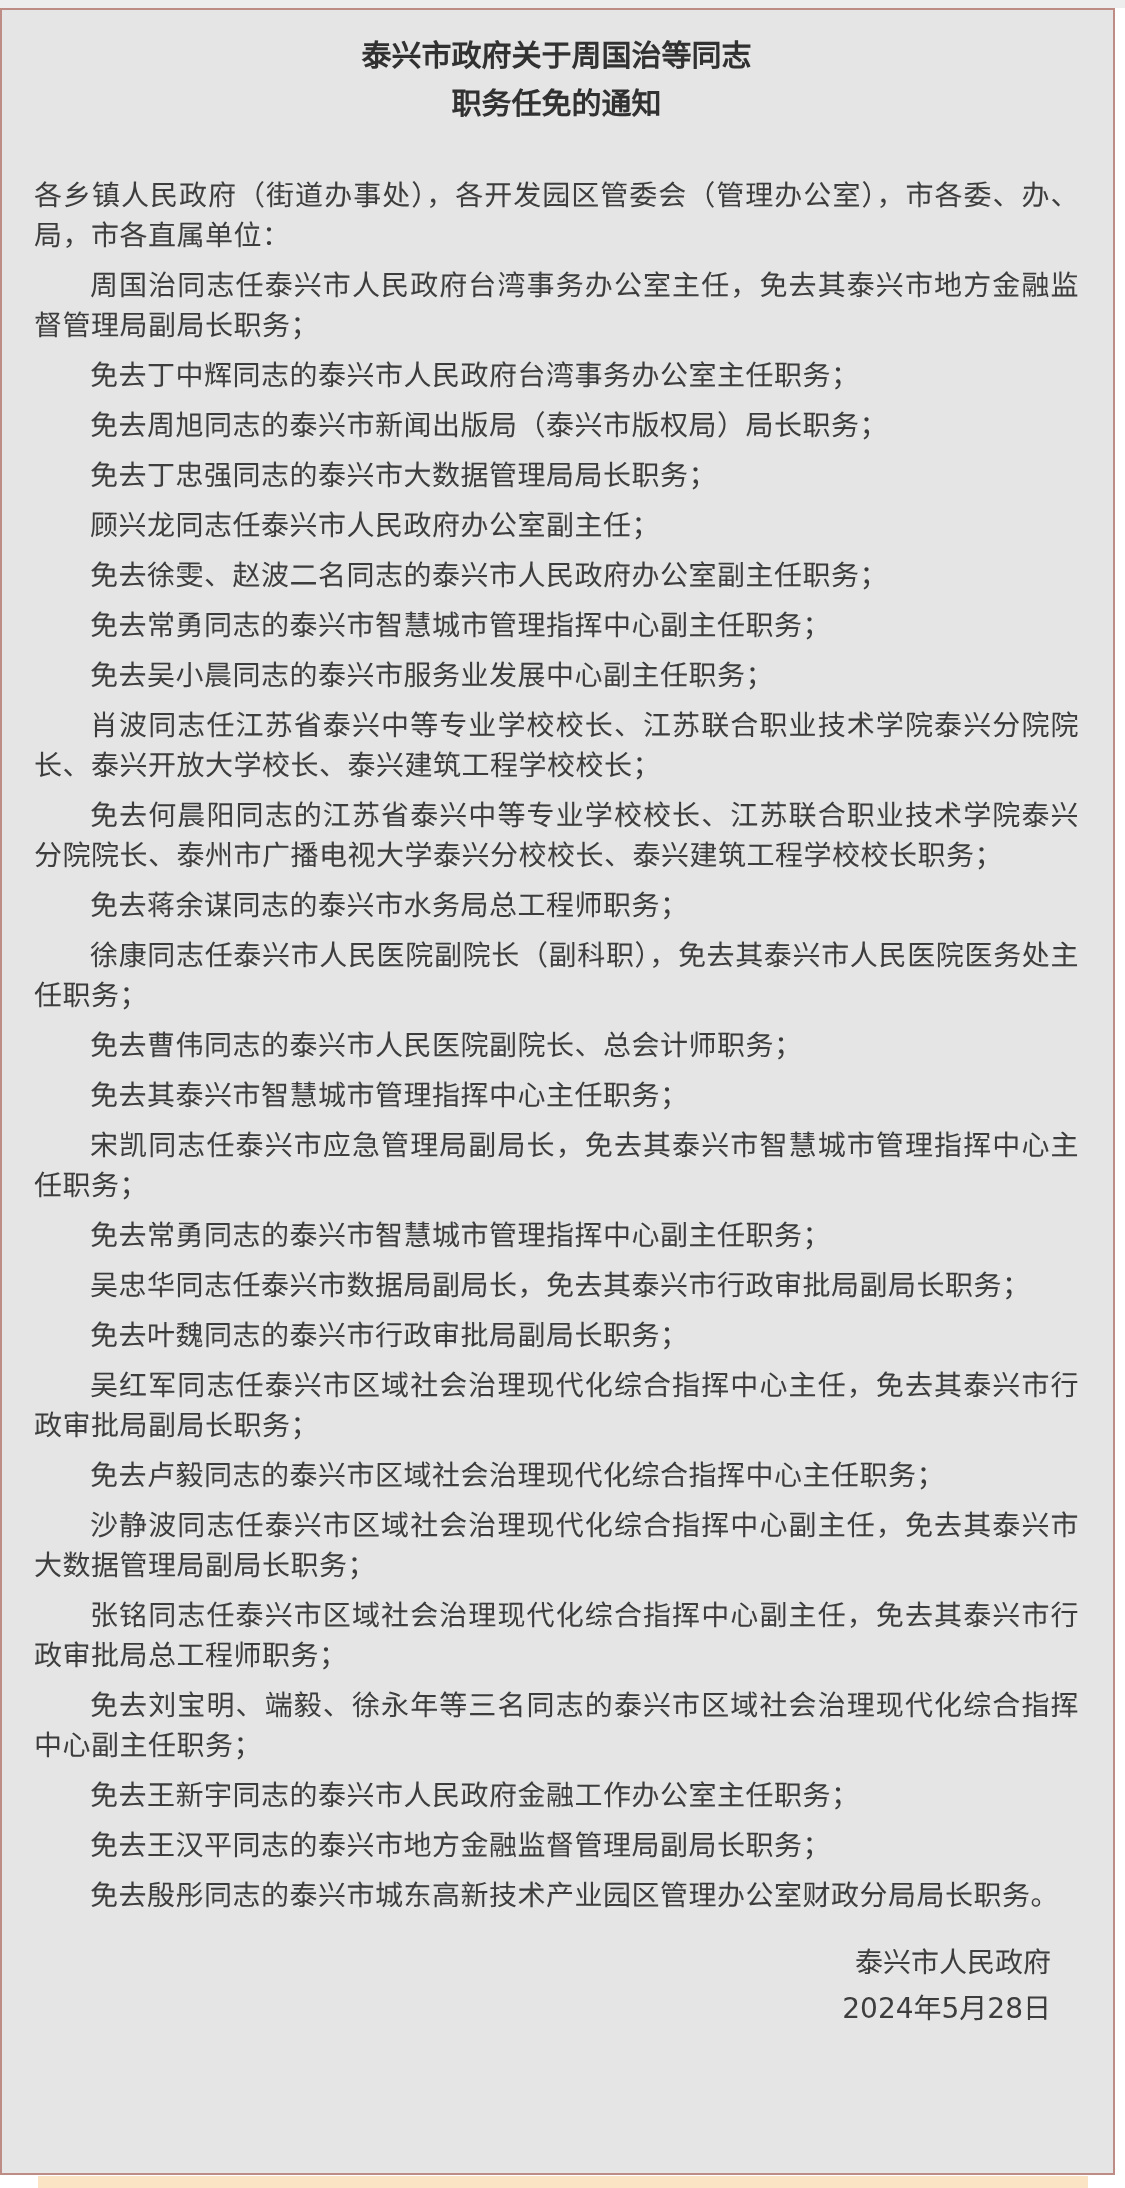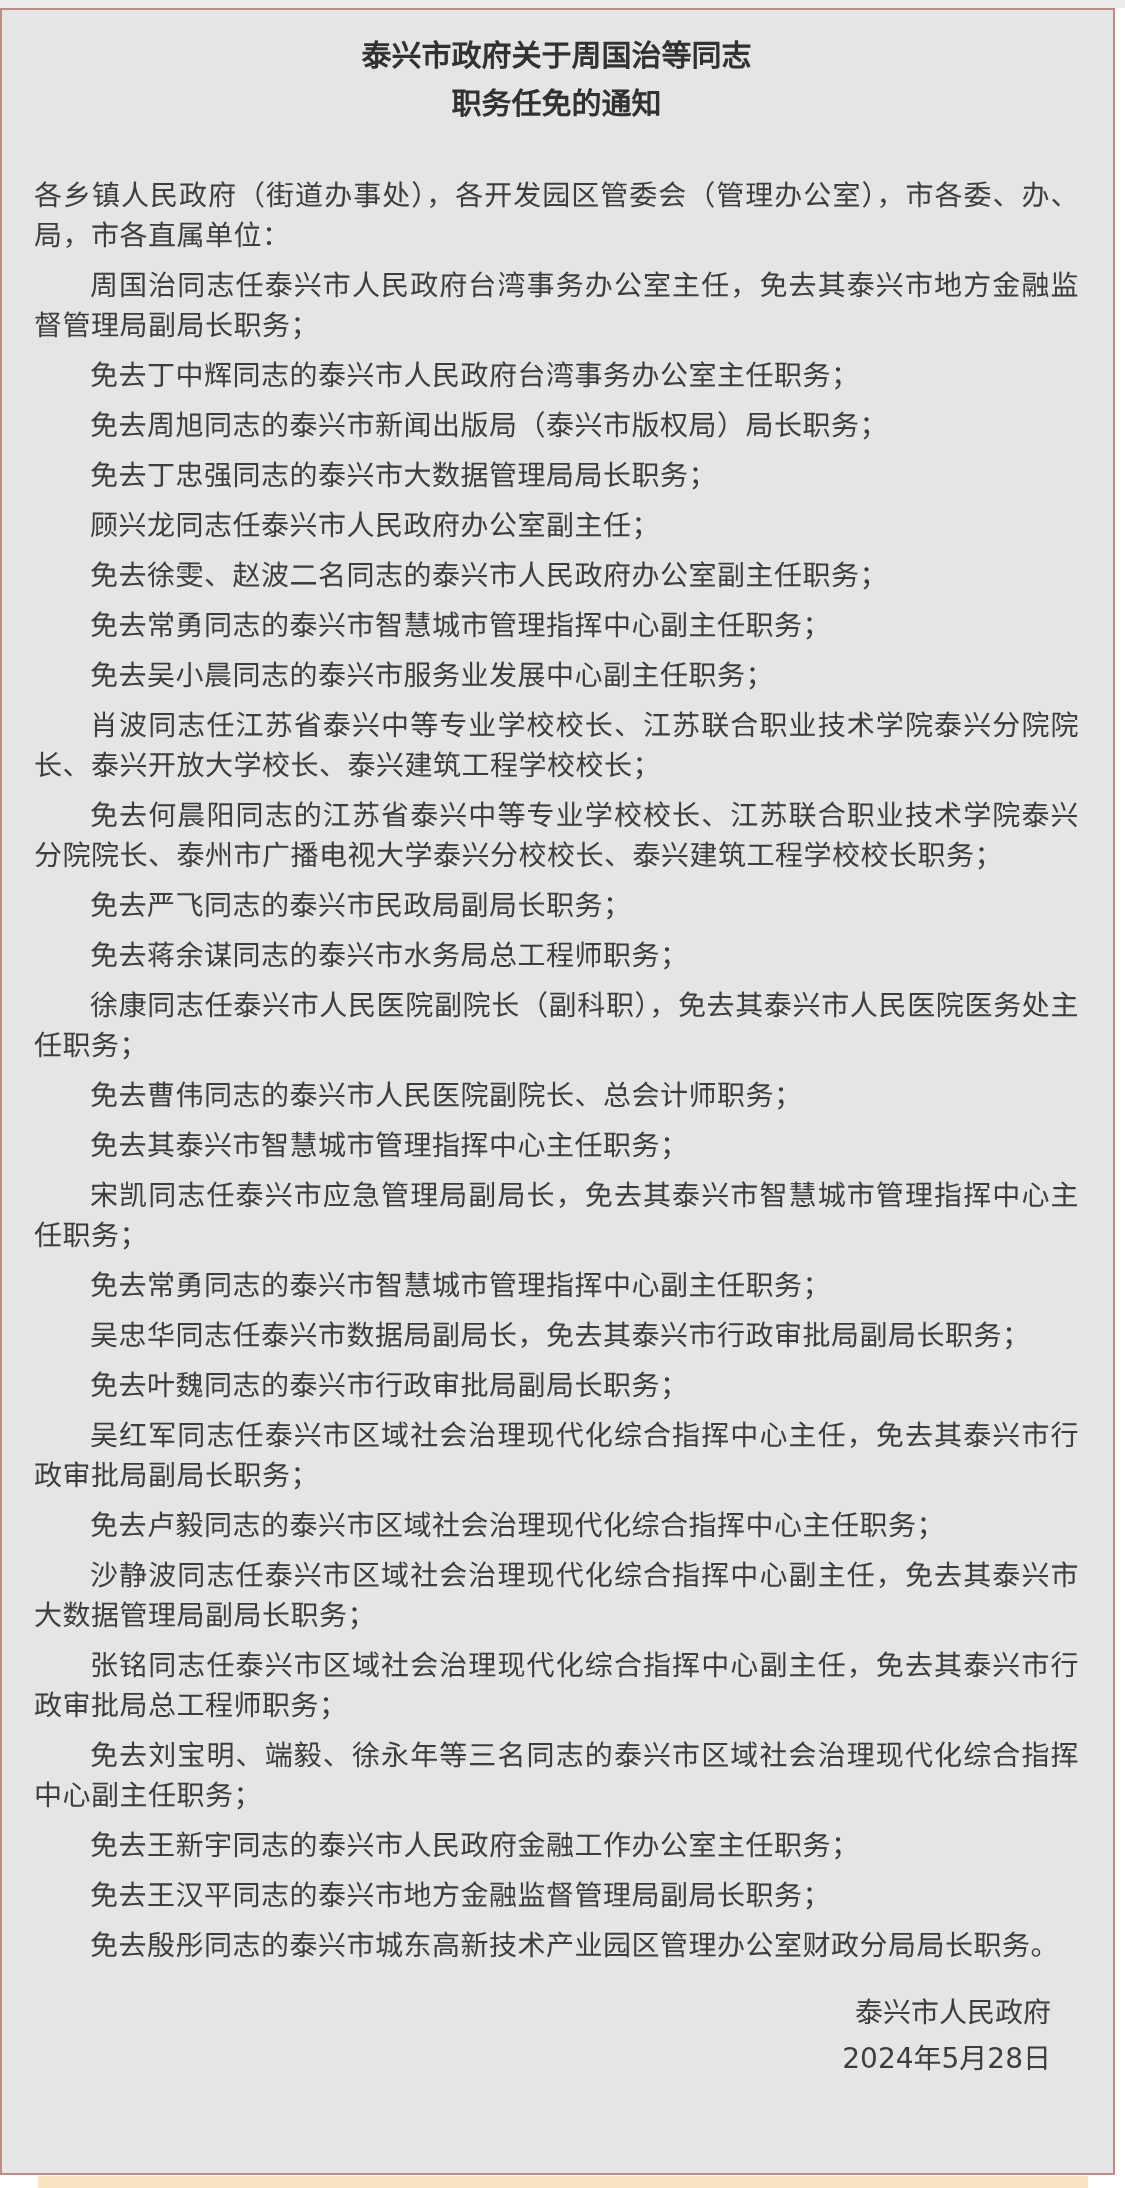--- a/index.html
+++ b/index.html
@@ -87,21 +87,20 @@
         <p class="indent">周国治同志任泰兴市人民政府台湾事务办公室主任，免去其泰兴市地方金融监督管理局副局长职务；</p>
         <p class="indent">免去丁中辉同志的泰兴市人民政府台湾事务办公室主任职务；</p>
         <p class="indent">免去周旭同志的泰兴市新闻出版局（泰兴市版权局）局长职务；</p>
         <p class="indent">免去丁忠强同志的泰兴市大数据管理局局长职务；</p>
         <p class="indent">顾兴龙同志任泰兴市人民政府办公室副主任；</p>
         <p class="indent">免去徐雯、赵波二名同志的泰兴市人民政府办公室副主任职务；</p>
         <p class="indent">免去常勇同志的泰兴市智慧城市管理指挥中心副主任职务；</p>
         <p class="indent">免去吴小晨同志的泰兴市服务业发展中心副主任职务；</p>
         <p class="indent">肖波同志任江苏省泰兴中等专业学校校长、江苏联合职业技术学院泰兴分院院长、泰兴开放大学校长、泰兴建筑工程学校校长；</p>
         <p class="indent">免去何晨阳同志的江苏省泰兴中等专业学校校长、江苏联合职业技术学院泰兴分院院长、泰州市广播电视大学泰兴分校校长、泰兴建筑工程学校校长职务；</p>
-        <p class="indent">免去严飞同志的泰兴市民政局副局长职务；</p>
         <p class="indent">免去蒋余谋同志的泰兴市水务局总工程师职务；</p>
         <p class="indent">徐康同志任泰兴市人民医院副院长（副科职），免去其泰兴市人民医院医务处主任职务；</p>
         <p class="indent">免去曹伟同志的泰兴市人民医院副院长、总会计师职务；</p>
         <p class="indent">免去其泰兴市智慧城市管理指挥中心主任职务；</p>
         <p class="indent">宋凯同志任泰兴市应急管理局副局长，免去其泰兴市智慧城市管理指挥中心主任职务；</p>
         <p class="indent">免去常勇同志的泰兴市智慧城市管理指挥中心副主任职务；</p>
         <p class="indent">吴忠华同志任泰兴市数据局副局长，免去其泰兴市行政审批局副局长职务；</p>
         <p class="indent">免去叶魏同志的泰兴市行政审批局副局长职务；</p>
         <p class="indent">吴红军同志任泰兴市区域社会治理现代化综合指挥中心主任，免去其泰兴市行政审批局副局长职务；</p>
         <p class="indent">免去卢毅同志的泰兴市区域社会治理现代化综合指挥中心主任职务；</p>

